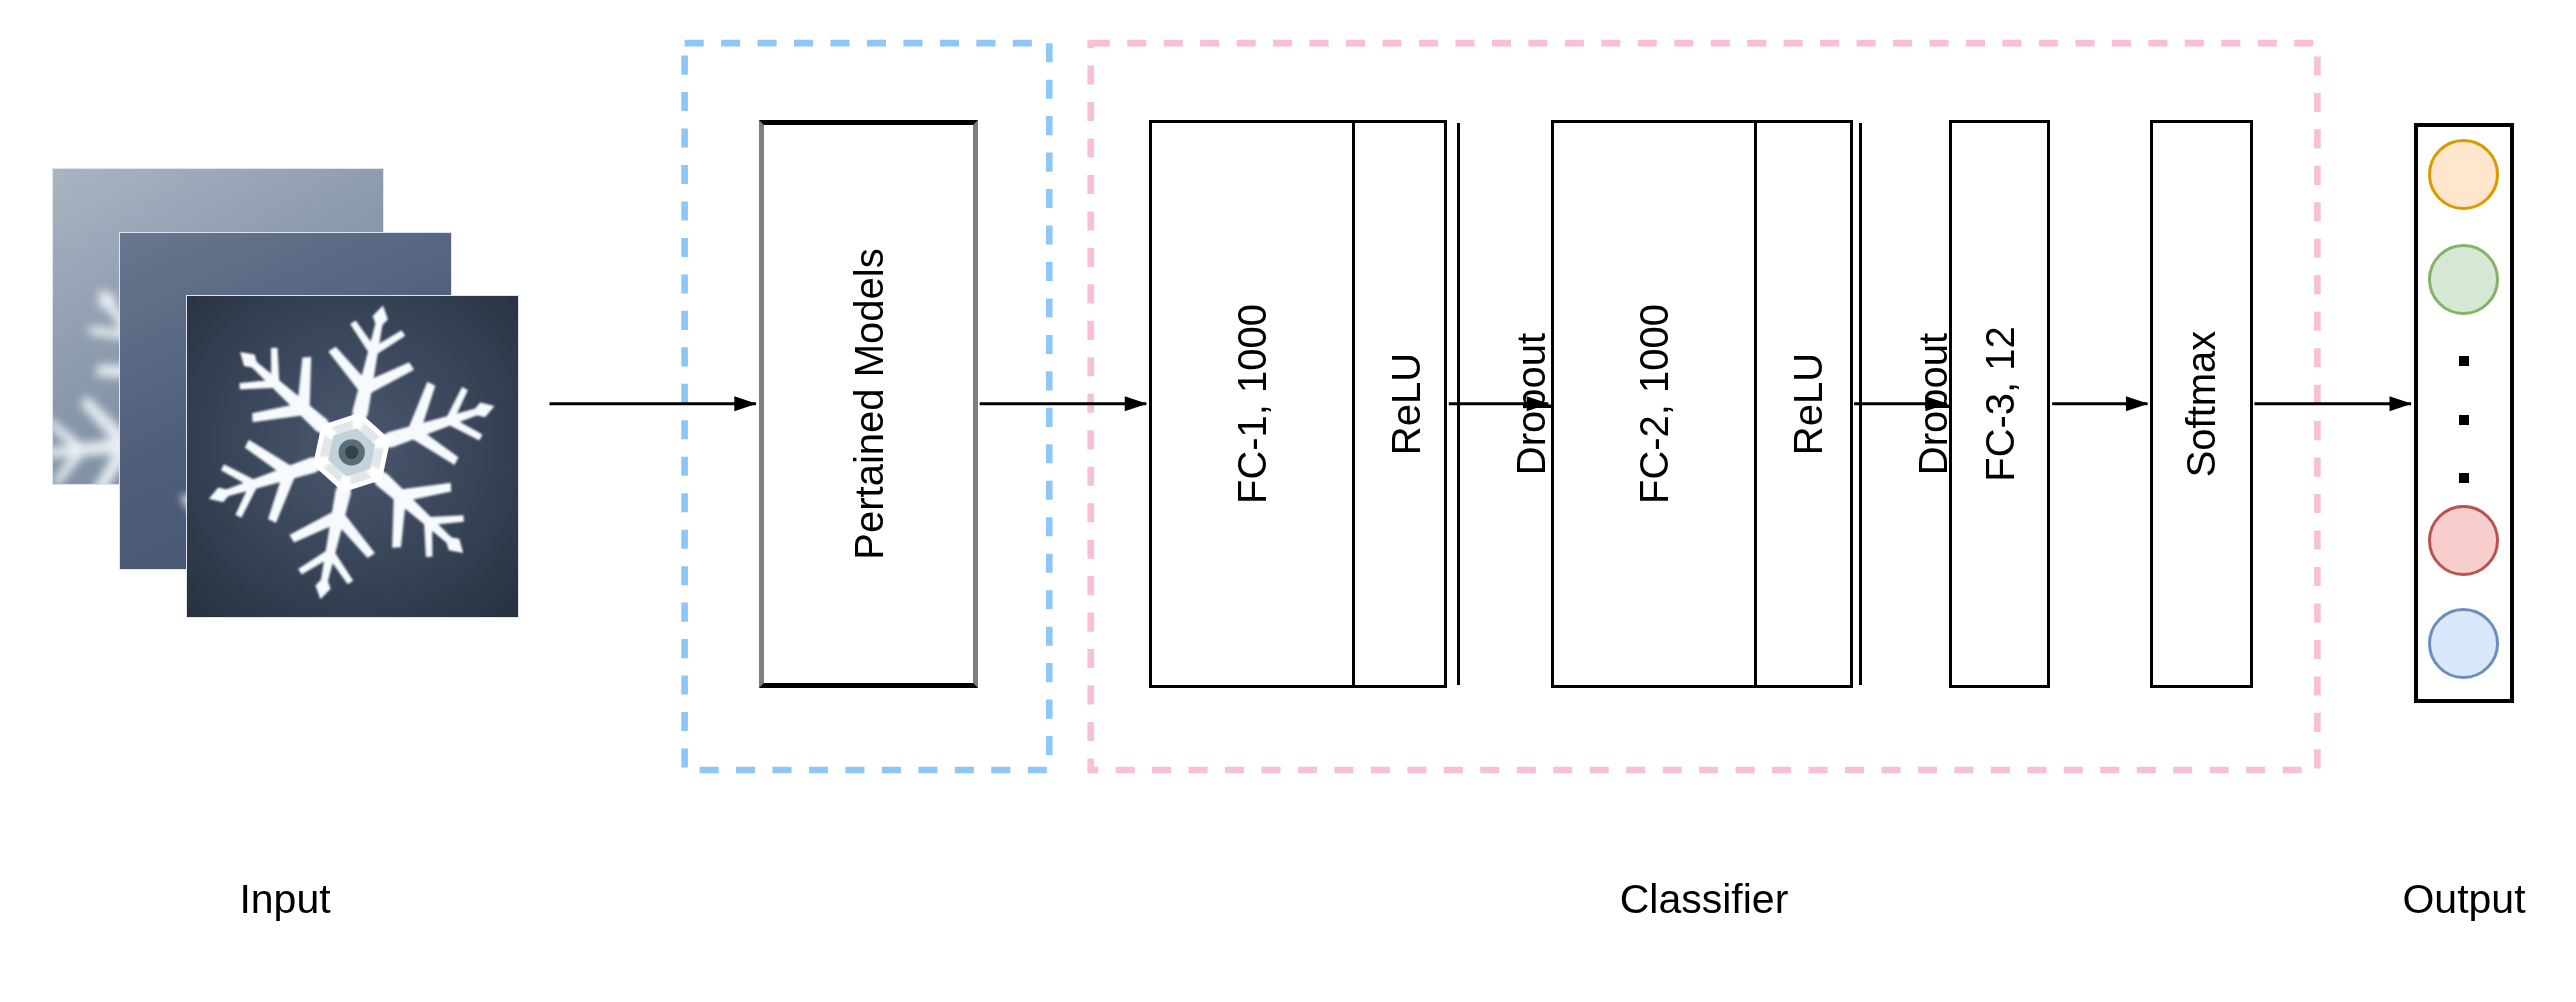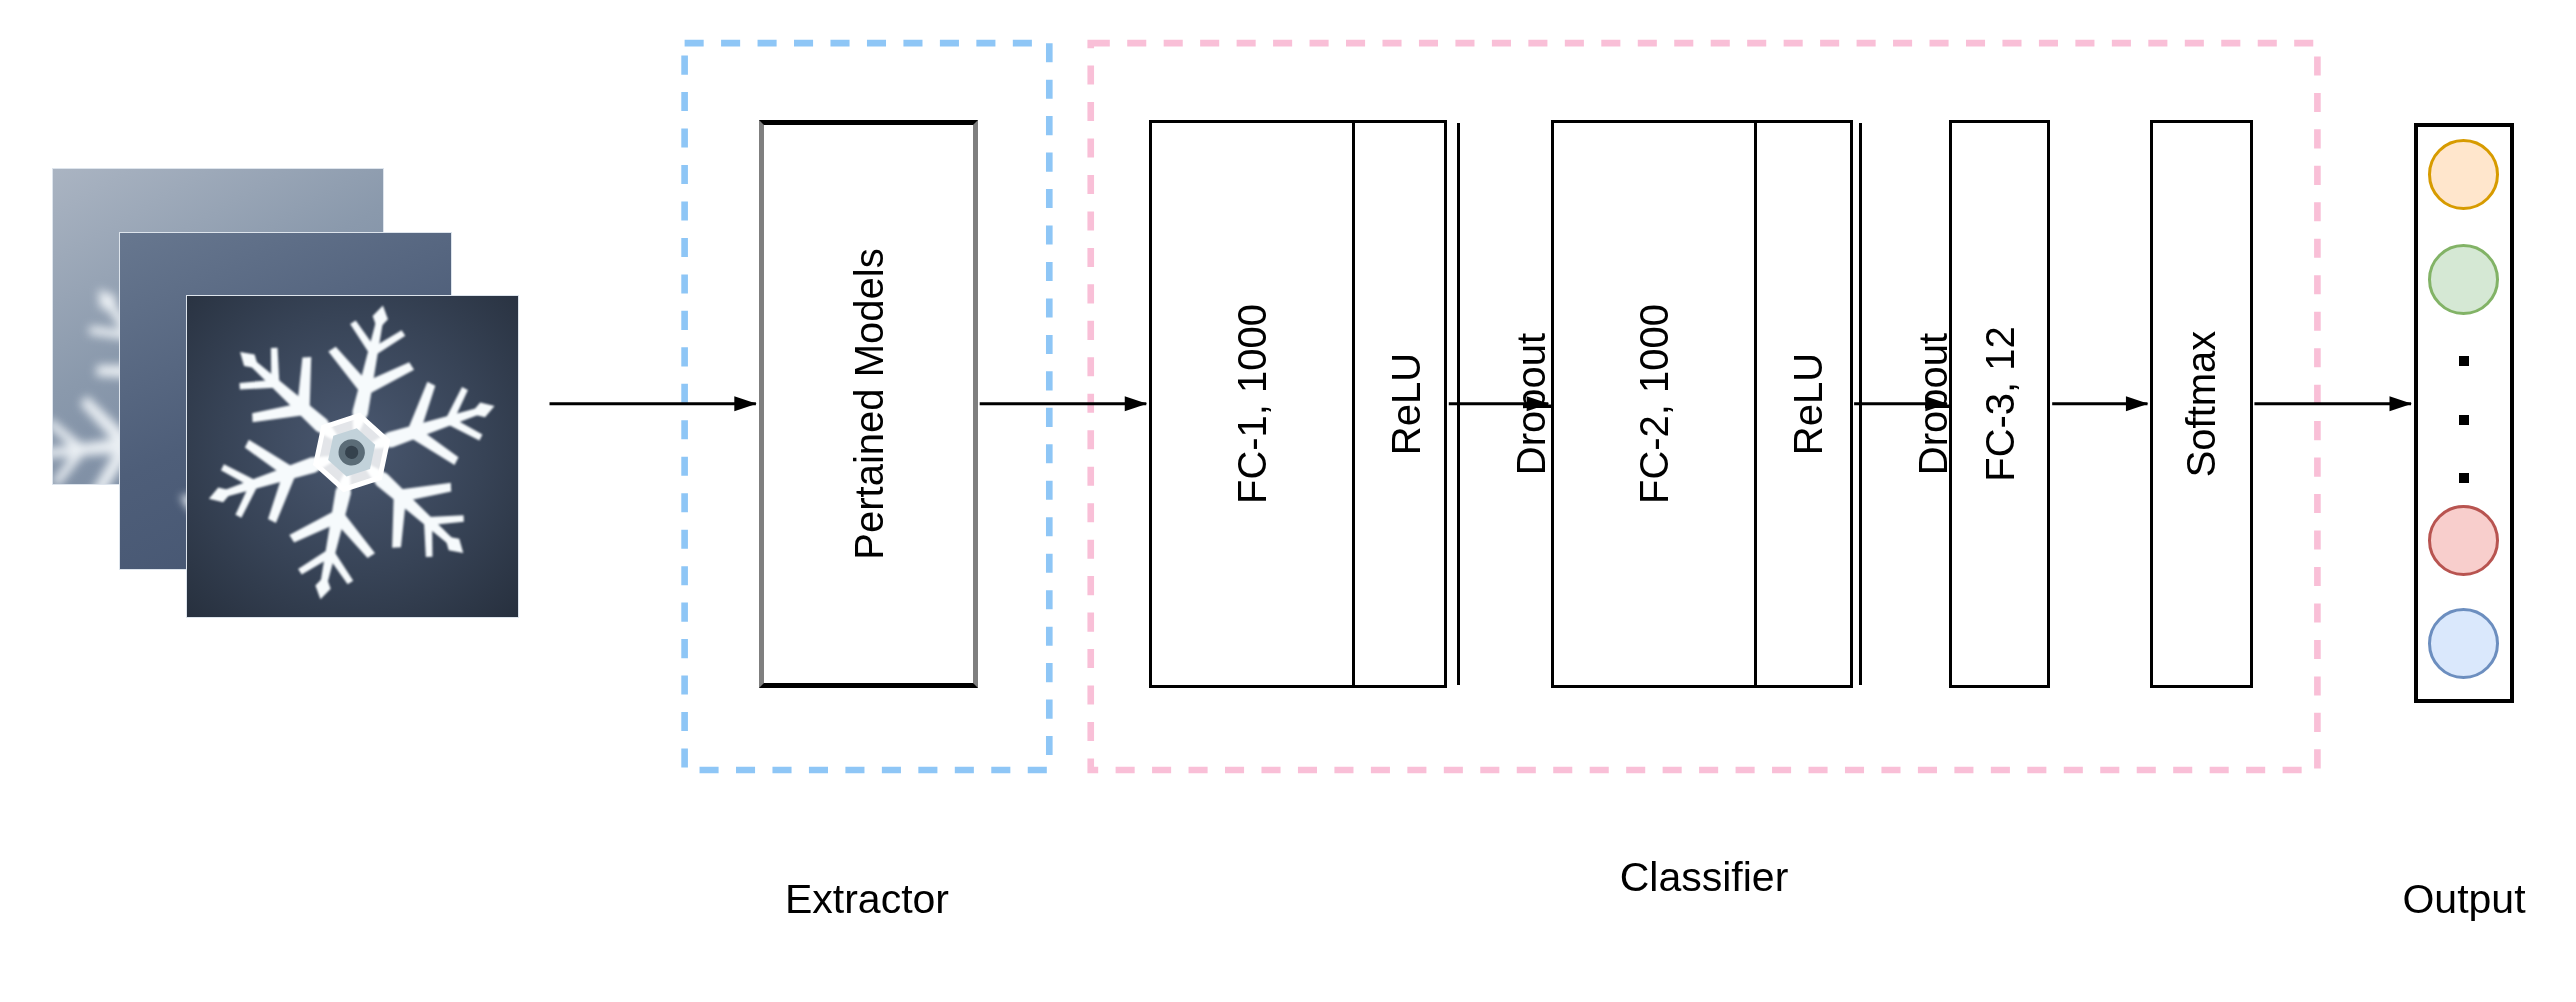--- a/index.html
+++ b/index.html
@@ -153,20 +153,20 @@
   <div class="outbox">
     <div class="node" style="top: 11.6px; background: rgb(255, 230, 204); border-color: rgb(215, 155, 0);"></div>
     <div class="node" style="top: 117px; background: rgb(213, 232, 212); border-color: rgb(130, 179, 102);"></div>
     <div class="dot" style="top:229px"></div>
     <div class="dot" style="top:288px"></div>
     <div class="dot" style="top:346px"></div>
     <div class="node" style="top: 378px; background: rgb(248, 206, 204); border-color: rgb(184, 84, 80);"></div>
     <div class="node" style="top: 481px; background: rgb(218, 232, 252); border-color: rgb(108, 142, 191);"></div>
   </div>
 
+  <div class="caption" style="left:119px; top:869px">Input</div>
   <div class="caption" style="left:701px; top:869px">
-    <div>Extractor</div>
   </div>
-  <div class="caption" style="left:1538px; top:847px">Classifier</div>
+  <div class="caption" style="left:1538px; top:869px">Classifier</div>
   <div class="caption" style="left:2298px; top:869px">Output</div>
 
 </div>
 
 
 </body></html>

